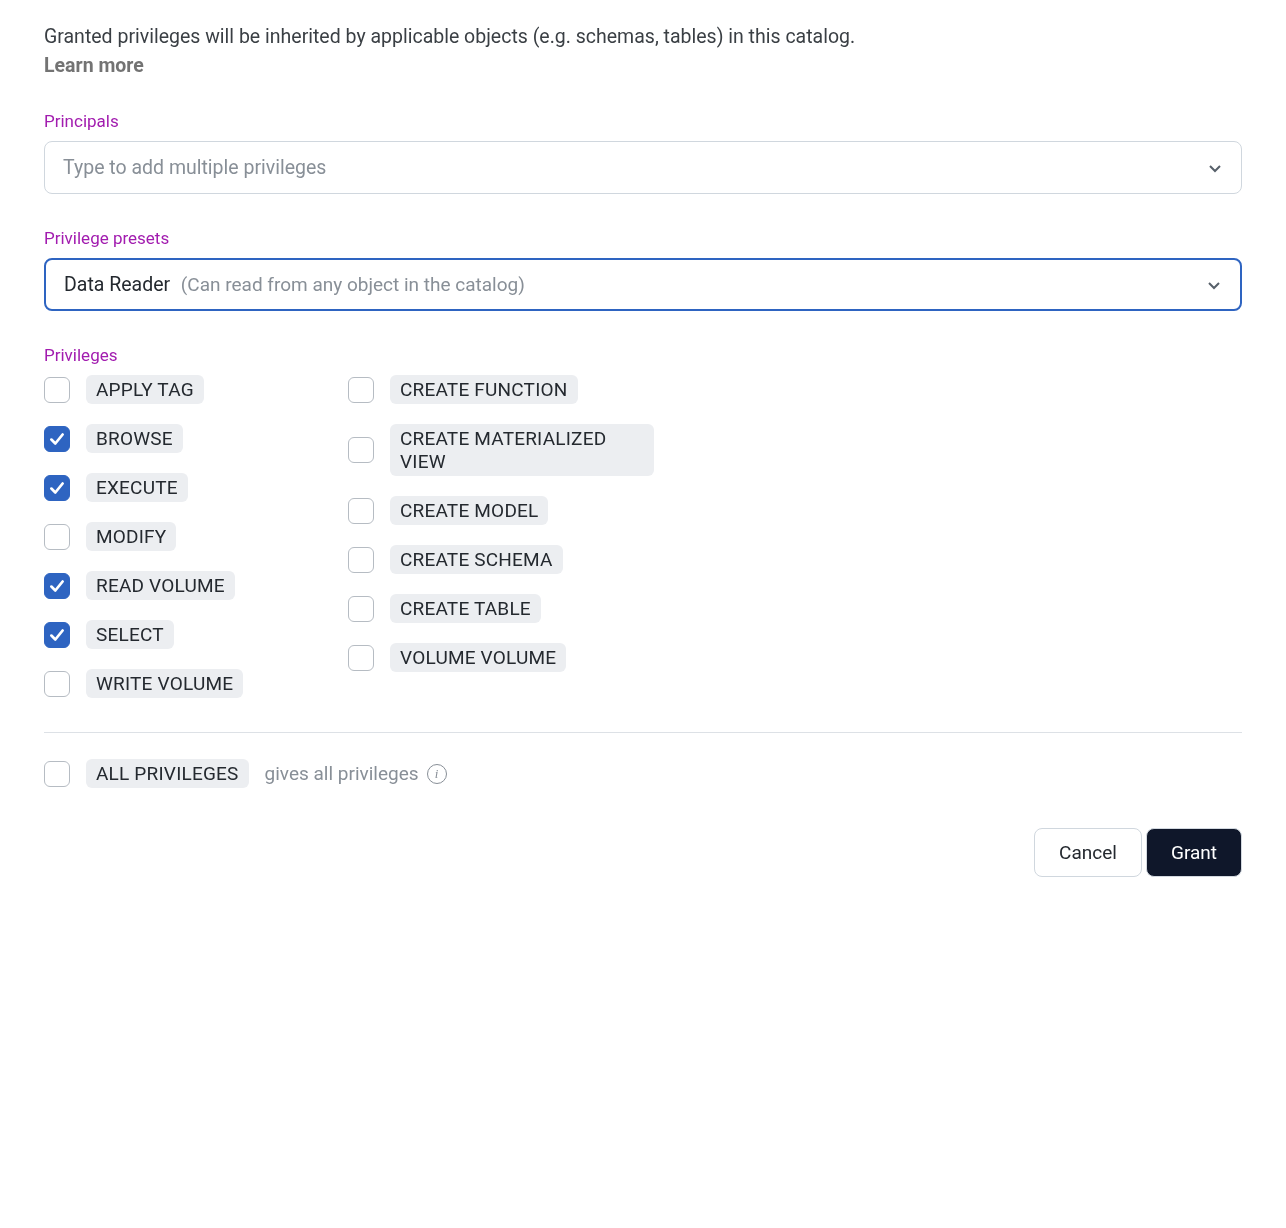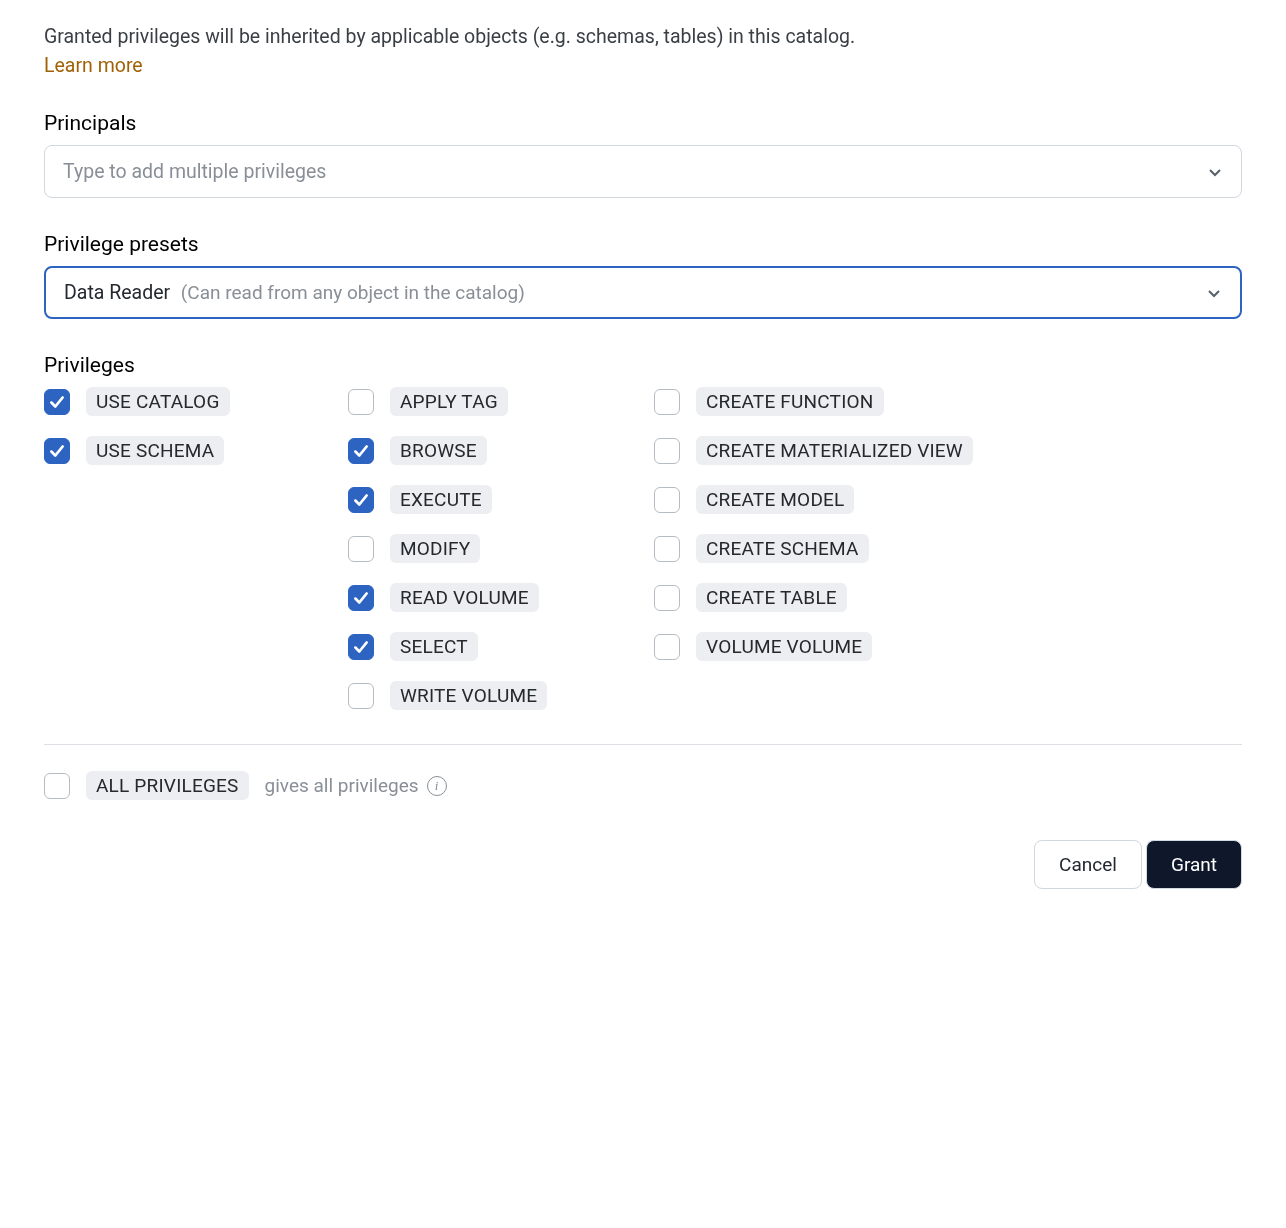--- a/index.html
+++ b/index.html
@@ -6,22 +6,22 @@
     body {
       font-family: -apple-system, BlinkMacSystemFont, "Segoe UI", Roboto, Helvetica, Arial, sans-serif;
       background: #fff;
       padding: 18px 44px 50px 44px;
       font-size: 19px;
       color: #1f2328;
       width: 1286px;
     }
     .intro { margin-bottom: 22px; margin-top: 6px; }
     .intro-text { color: #3a3f44; font-size: 19.5px; line-height: 1.35; margin-bottom: 4px; }
-    .link { color: #a16207; text-decoration: none; font-size: 19.5px; cursor: pointer; display:inline-block; }
-    .section-label { font-size: 21px; color: #000000; margin-top: 34px; margin-bottom: 10px; font-weight: 400; }
+    .link { color: #737373; text-decoration: none; font-size: 19.5px; cursor: pointer; display:inline-block;font-weight:bold; }
+    .section-label { font-size: 17px; color: #a21caf; margin-top: 34px; margin-bottom: 10px; font-weight: 400; }
     .select-box, .preset-box {
       width: 100%;
       border: 1px solid #d0d7de;
       border-radius: 8px;
       background: #fff;
       display: flex;
       align-items: center;
       justify-content: space-between;
       padding: 14px 18px;
       cursor: pointer;
@@ -114,38 +114,20 @@
     <svg viewBox="0 0 16 16">
         <polyline points="3,6 8,11 13,6"></polyline>
       </svg>
   </span>
 </div>
 
 <div class="section-label">Privileges</div>
 <div class="priv-columns" id="priv-columns">
     <div class="priv-col">
       <div class="priv-item">
-        <div class="cb checked">
-          <svg viewBox="0 0 16 16">
-            <polyline points="3,8.5 6.5,12 13,4" style="fill:none;stroke:#fff;stroke-width:2.4;stroke-linecap:round;stroke-linejoin:round"></polyline>
-          </svg>
-        </div>
-        <span class="priv-tag">USE CATALOG</span>
-      </div>
-      <div class="priv-item">
-        <div class="cb checked">
-          <svg viewBox="0 0 16 16">
-            <polyline points="3,8.5 6.5,12 13,4" style="fill:none;stroke:#fff;stroke-width:2.4;stroke-linecap:round;stroke-linejoin:round"></polyline>
-          </svg>
-        </div>
-        <span class="priv-tag">USE SCHEMA</span>
-      </div>
-    </div>
-    <div class="priv-col">
-      <div class="priv-item">
         <div class="cb"></div>
         <span class="priv-tag">APPLY TAG</span>
       </div>
       <div class="priv-item">
         <div class="cb checked">
           <svg viewBox="0 0 16 16">
             <polyline points="3,8.5 6.5,12 13,4" style="fill:none;stroke:#fff;stroke-width:2.4;stroke-linecap:round;stroke-linejoin:round"></polyline>
           </svg>
         </div>
         <span class="priv-tag">BROWSE</span>

